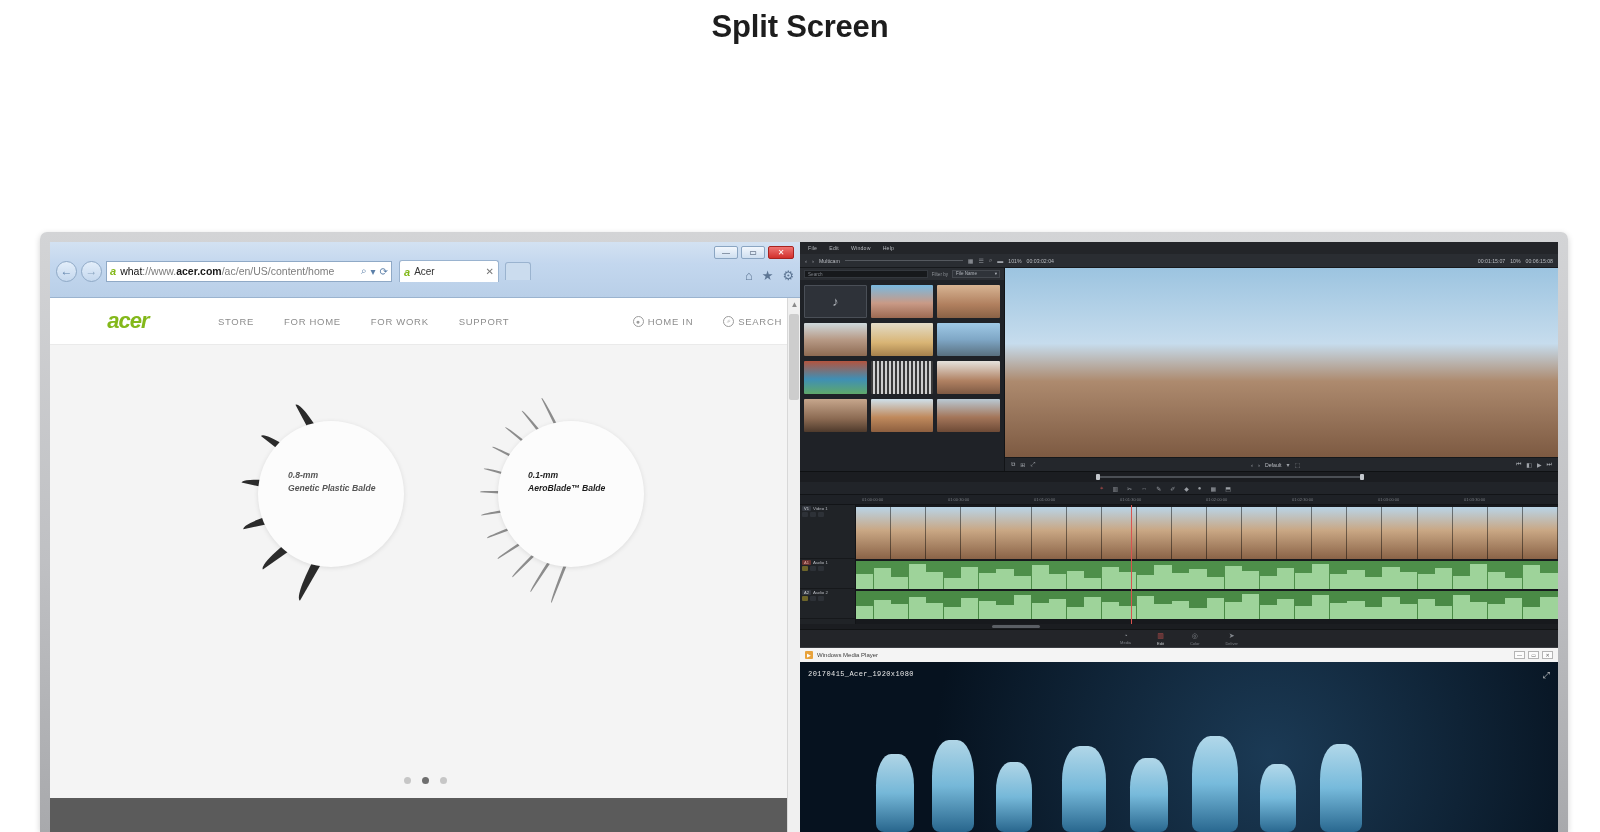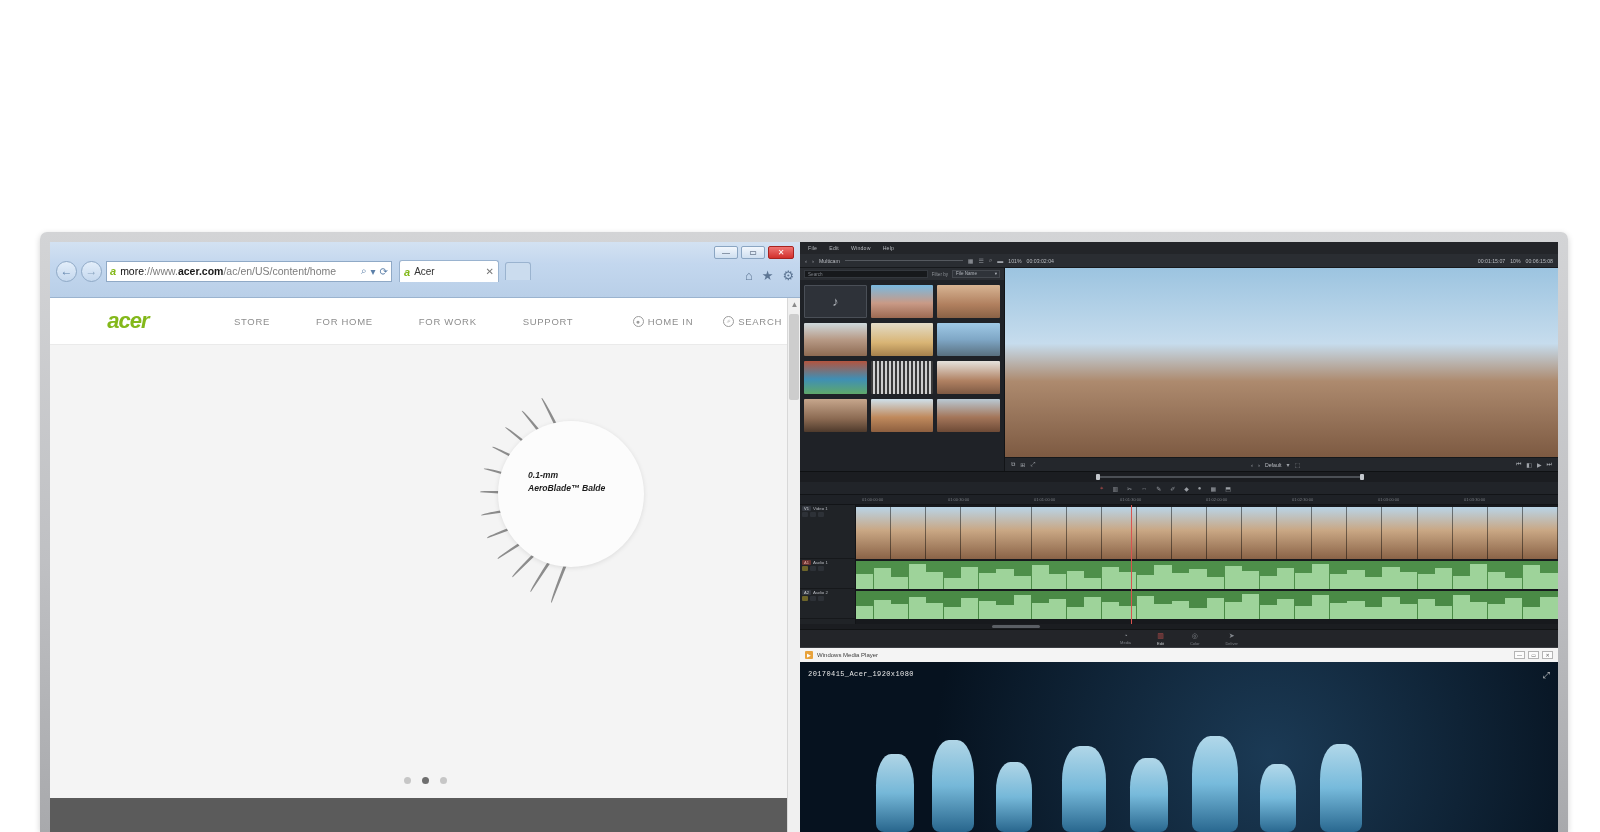--- a/index.html
+++ b/index.html
@@ -89,21 +89,21 @@
 
   .ie-page { position: relative; height: 534px; background: #f4f4f4; overflow: hidden; }
   .acer-nav {
     height: 47px; background: #fff; display: flex; align-items: center;
     padding: 0 18px; border-bottom: 1px solid #eaeaea;
   }
   .acer-logo {
     font-size: 22px; font-style: italic; font-weight: bold; color: #83b81a;
     letter-spacing: -1px; width: 120px; text-align: center;
   }
-  .acer-links { display: flex; gap: 46px; margin-left: 46px; }
+  .acer-links { display: flex; gap: 30px; margin-left: 30px; }
   .acer-links span { font-size: 9.5px; color: #8d8d8d; letter-spacing: .7px; }
   .acer-right { margin-left: auto; display: flex; gap: 30px; }
   .acer-right span { font-size: 9.5px; color: #8d8d8d; letter-spacing: .7px;
                      display: flex; align-items: center; gap: 4px; }
   .mini-ic {
     width: 11px; height: 11px; border-radius: 50%; border: 1px solid #9b9b9b;
     display: inline-flex; align-items: center; justify-content: center;
     font-size: 7px; color: #9b9b9b;
   }
   .article { padding-top: 34px; text-align: center; }
@@ -263,40 +263,41 @@
               letter-spacing: .4px; }
   .wmp-exp { position: absolute; right: 8px; top: 8px; font-size: 9px; color: #dcdcdc; }
   .dancer { position: absolute; bottom: 0; width: 44px;
             background: linear-gradient(180deg,#bfe6f7 0%,#7fc6e8 50%,#2b6d96 100%);
             border-radius: 40% 40% 8px 8px; opacity: .92; }
 </style>
 </head>
 <body>
 
 <div class="hero">
+  <div class="hero-title">Split Screen</div>
 </div>
 
 <div class="monitor">
  <div class="screen">
 
   <div class="ie">
     <div class="ie-chrome">
 
       <div class="win-ctrl">
         <div class="win-btn">—</div>
         <div class="win-btn">▭</div>
         <div class="win-btn close">✕</div>
       </div>
 
       <div class="nav-row">
         <div class="navbtn">←</div>
         <div class="navbtn fwd">→</div>
         <div class="urlbar">
           <span class="url-fav">a</span>
-          <span class="url-txt"><i>more</i><span>://www.</span><b>acer.com</b><span>/ac/en/US/content/home</span></span>
+          <span class="url-txt"><i>what</i><span>://www.</span><b>acer.com</b><span>/ac/en/US/content/home</span></span>
           <span class="url-ic">⌕</span>
           <span class="url-ic">▾</span>
           <span class="url-ic">⟳</span>
         </div>
         <div class="tab">
           <span class="url-fav">a</span>
           <span>Acer</span>
           <span class="tab-x">✕</span>
         </div>
         <div class="tab-new"></div>
@@ -327,20 +328,33 @@
                 <i class="mini-ic">⌕</i>
                 <i style="font-style:normal">SEARCH</i>
               </span>
         </div>
       </div>
 
       <div class="article">
       </div>
 
       <div class="fan-stage">
+        <div class="fan left">
+          <div class="blade" style="transform:rotate(-60deg)"></div>
+          <div class="blade" style="transform:rotate(-35deg)"></div>
+          <div class="blade" style="transform:rotate(-12deg)"></div>
+          <div class="blade" style="transform:rotate(12deg)"></div>
+          <div class="blade" style="transform:rotate(38deg)"></div>
+          <div class="blade" style="transform:rotate(62deg)"></div>
+          <div class="fan-disc"></div>
+          <div class="fan-label">
+            <span>0.8-mm</span><br>
+            <span>Genetic Plastic Balde</span>
+          </div>
+        </div>
         <div class="fan right">
           <div class="blade" style="transform:rotate(-68deg)"></div>
           <div class="blade" style="transform:rotate(-56deg)"></div>
           <div class="blade" style="transform:rotate(-44deg)"></div>
           <div class="blade" style="transform:rotate(-32deg)"></div>
           <div class="blade" style="transform:rotate(-20deg)"></div>
           <div class="blade" style="transform:rotate(-8deg)"></div>
           <div class="blade" style="transform:rotate(4deg)"></div>
           <div class="blade" style="transform:rotate(16deg)"></div>
           <div class="blade" style="transform:rotate(28deg)"></div>

